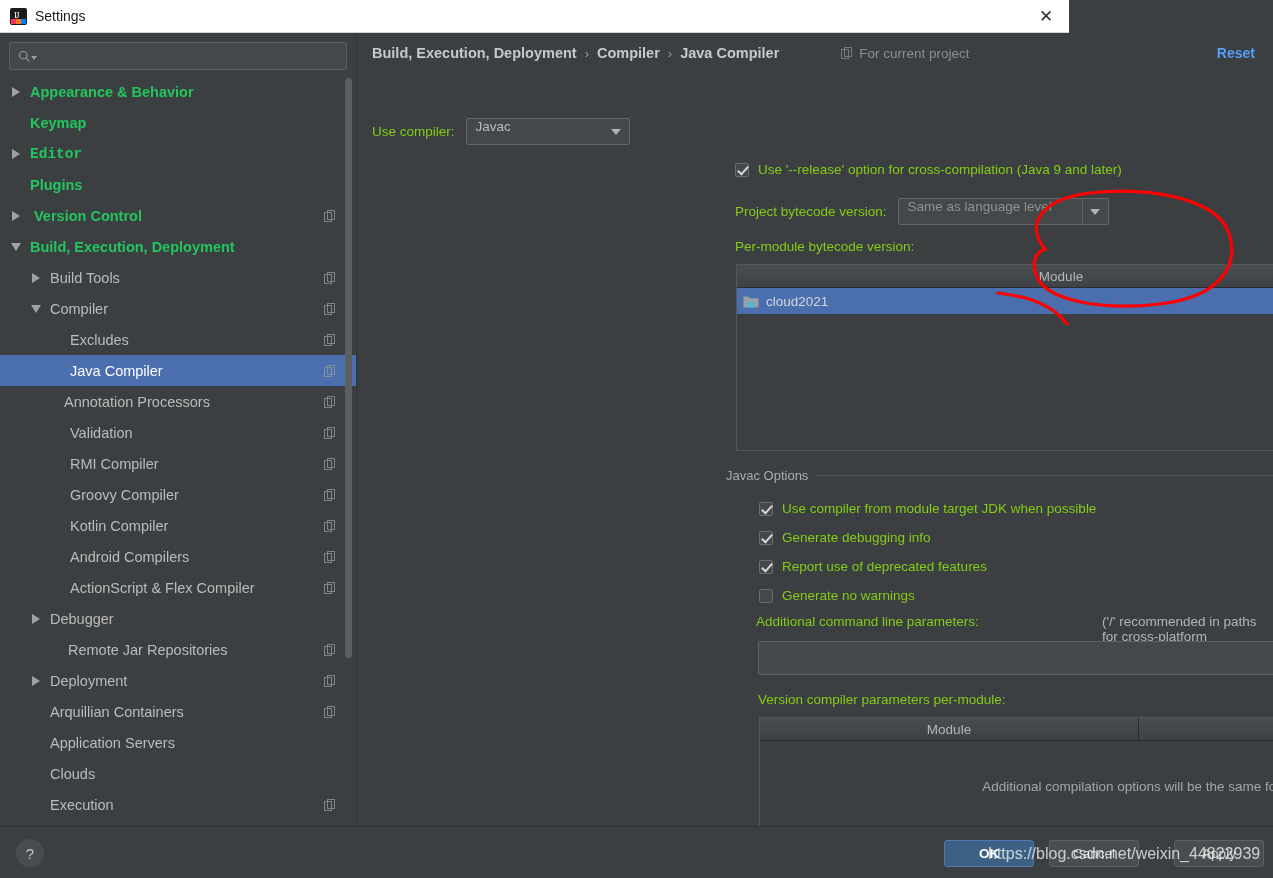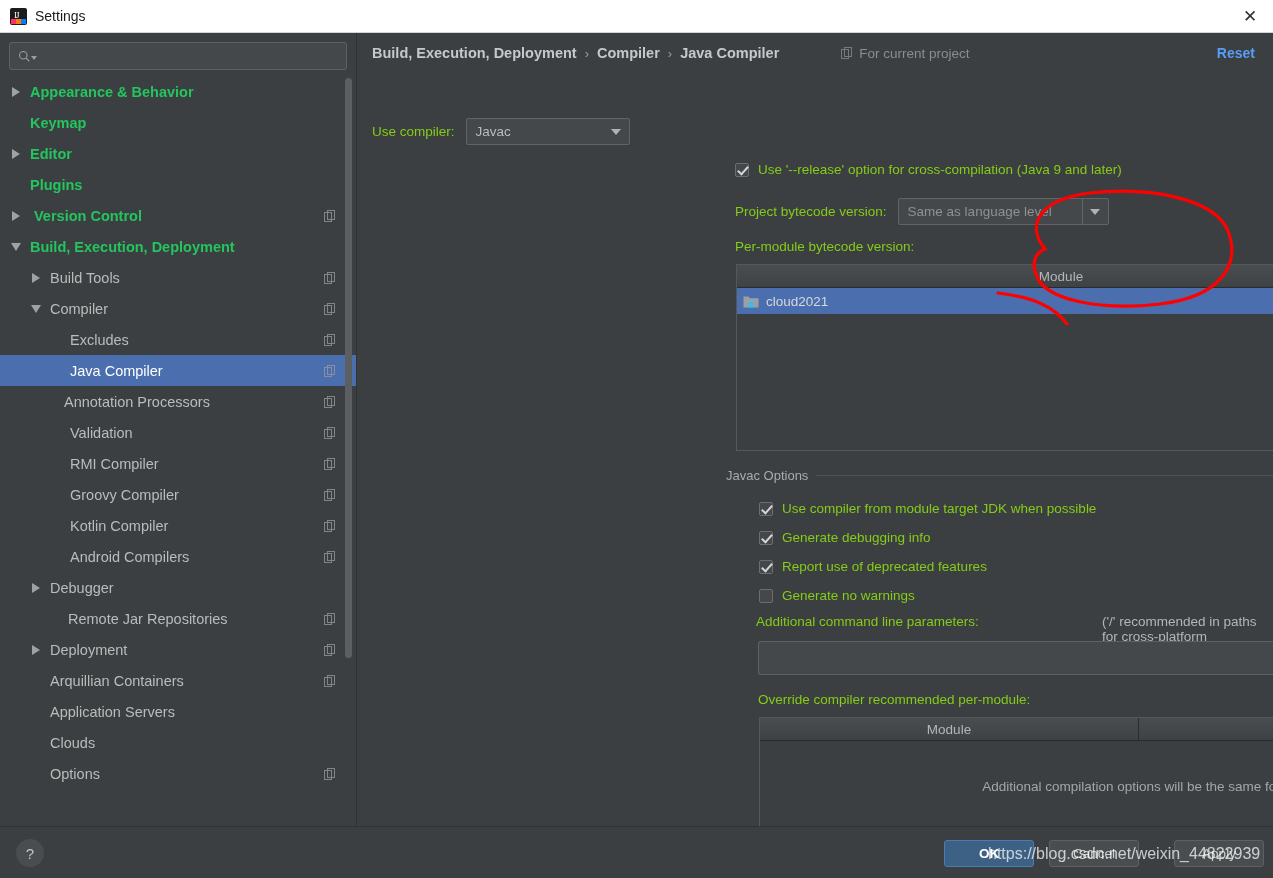--- a/index.html
+++ b/index.html
@@ -12,21 +12,21 @@
   body {
     background: #3c3f41;
     color: #bbbbbb;
     font-size: 13px;
     position: relative;
   }
 
   
   #titlebar {
     position: absolute; left: 0; top: 0;
-    width: 1273px; height: 33px;
+    width: 1069px; height: 33px;
     background: #ffffff;
     border-bottom: 1px solid #d5d5d5;
     display: flex; align-items: center;
   }
   #app-icon {
     width: 17px; height: 17px; margin-left: 10px; margin-right: 8px;
     position: relative; flex: none;
   }
   #app-icon .box {
     position: absolute; left: 0; top: 0; width: 17px; height: 17px;
@@ -129,21 +129,21 @@
 
   .lbl { color: #84cc16; font-size: 13.5px; }
 
   #use-compiler-row {
     position: absolute; left: 14px; top: 85px;
     display: flex; align-items: center;
   }
   .combo {
     height: 27px; background: #45484a;
     border: 1px solid #646464; border-radius: 2px;
-    display: flex; align-items: center;
+    display: flex; align-items: flex-start;
     padding-left: 9px;
   }
   .combo .cval { flex: 1; color: #bbb; font-size: 13.5px; }
   .combo .cval.muted { color: #8e9192; }
   .combo .carrow {
     width: 26px; height: 100%; display: flex; align-items: center; justify-content: center;
   }
   .combo .carrow i {
     width: 0; height: 0;
     border-left: 5px solid transparent; border-right: 5px solid transparent;
@@ -302,21 +302,21 @@
       <div class="tree-row">
         <div style="width: 8px; flex: 0 0 auto;"></div>
         <div class="arrow none"></div>
         <span class="tree-label bold" style="margin-left: 6px;">Keymap</span>
       </div>
       <div class="tree-row">
         <div style="width: 8px; flex: 0 0 auto;"></div>
         <div class="arrow right">
           <i></i>
         </div>
-        <span class="tree-label bold" style="margin-left: 6px;">Editor</span>
+        <span class="tree-label bold" style="margin-left: 6px; font-family: Liberation Mono, monospace;">Editor</span>
       </div>
       <div class="tree-row">
         <div style="width: 8px; flex: 0 0 auto;"></div>
         <div class="arrow none"></div>
         <span class="tree-label bold" style="margin-left: 6px;">Plugins</span>
       </div>
       <div class="tree-row">
         <div style="width: 8px; flex: 0 0 auto;"></div>
         <div class="arrow right">
           <i></i>
@@ -422,20 +422,29 @@
       <div class="tree-row">
         <div style="width: 48px; flex: 0 0 auto;"></div>
         <div class="arrow none"></div>
         <span class="tree-label" style="margin-left: 6px;">Android Compilers</span>
         <svg class="copy-ico" viewBox="0 0 12 12">
           <rect x="0.5" y="2.5" width="7" height="9" fill="none" stroke="#9a9c9d"></rect>
           <rect x="3.5" y="0.5" width="7" height="9" fill="none" stroke="#9a9c9d"></rect>
         </svg>
       </div>
       <div class="tree-row">
+        <div style="width: 48px; flex: 0 0 auto;"></div>
+        <div class="arrow none"></div>
+        <span class="tree-label" style="margin-left: 6px;">ActionScript &amp; Flex Compiler</span>
+        <svg class="copy-ico" viewBox="0 0 12 12">
+          <rect x="0.5" y="2.5" width="7" height="9" fill="none" stroke="#9a9c9d"></rect>
+          <rect x="3.5" y="0.5" width="7" height="9" fill="none" stroke="#9a9c9d"></rect>
+        </svg>
+      </div>
+      <div class="tree-row">
         <div style="width: 28px; flex: 0 0 auto;"></div>
         <div class="arrow right">
           <i></i>
         </div>
         <span class="tree-label" style="margin-left: 6px;">Debugger</span>
       </div>
       <div class="tree-row">
         <div style="width: 28px; flex: 0 0 auto;"></div>
         <div class="arrow none"></div>
         <span class="tree-label" style="margin-left: 24px;">Remote Jar Repositories</span>
@@ -470,21 +479,21 @@
         <span class="tree-label" style="margin-left: 6px;">Application Servers</span>
       </div>
       <div class="tree-row">
         <div style="width: 28px; flex: 0 0 auto;"></div>
         <div class="arrow none"></div>
         <span class="tree-label" style="margin-left: 6px;">Clouds</span>
       </div>
       <div class="tree-row">
         <div style="width: 28px; flex: 0 0 auto;"></div>
         <div class="arrow none"></div>
-        <span class="tree-label" style="margin-left: 6px;">Options</span>
+        <span class="tree-label" style="margin-left: 6px;">Execution</span>
         <svg class="copy-ico" viewBox="0 0 12 12">
           <rect x="0.5" y="2.5" width="7" height="9" fill="none" stroke="#9a9c9d"></rect>
           <rect x="3.5" y="0.5" width="7" height="9" fill="none" stroke="#9a9c9d"></rect>
         </svg>
       </div>
     <div id="tree-scrollbar"></div>
   </div>
 </div>
 
 <div id="main">
@@ -572,21 +581,21 @@
     <span class="cbox"></span>
     <span class="lbl">Generate no warnings</span>
   </div>
 
   <span id="acl-label" class="lbl">Additional command line parameters:</span>
   <span id="acl-hint" class="lbl">('/' recommended in paths for cross-platform configurations)</span>
   <div id="acl-input">
     
   </div>
 
-  <span id="override-label" class="lbl">Override compiler recommended per-module:</span>
+  <span id="override-label" class="lbl">Version compiler parameters per-module:</span>
 
   <div id="ov-table">
     <div class="thead">
       <div class="th" style="width:378px;">Module</div>
       <div class="th" style="width:437px;">Compilation options</div>
     </div>
     <div id="ov-empty">Additional compilation options will be the same for all modules</div>
   </div>
 
 </div>

